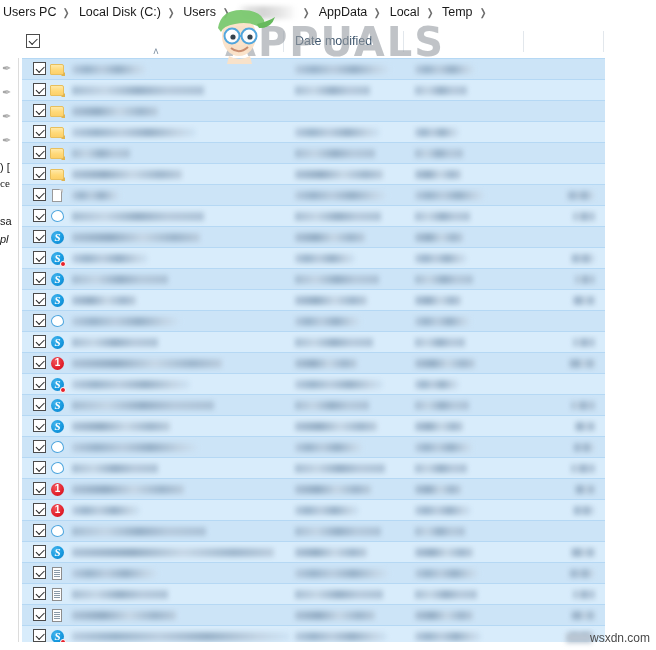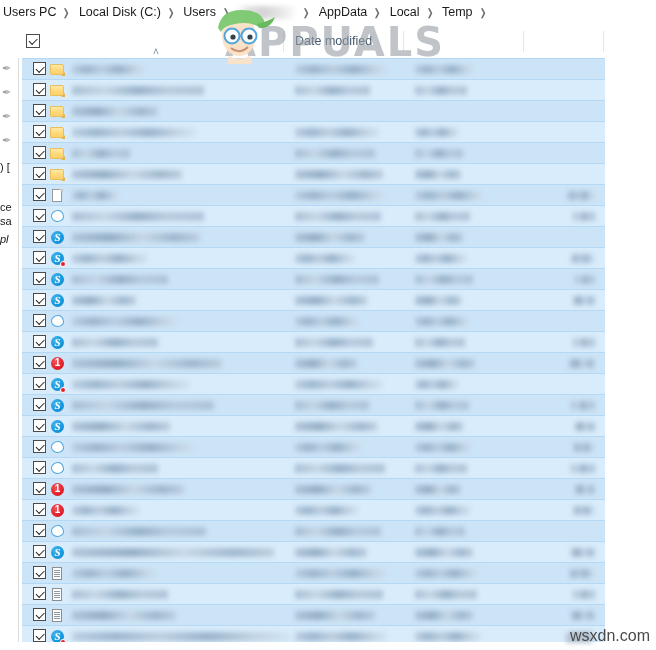--- a/index.html
+++ b/index.html
@@ -170,21 +170,21 @@
   #appuals-wm{
     position:absolute;left:205px;top:6px;width:270px;height:58px;
     z-index:7;pointer-events:none;
   }
   #appuals-text{
     position:absolute;left:20px;top:14px;width:250px;
     font-family:"DejaVu Sans",sans-serif;font-weight:bold;font-size:40px;
     letter-spacing:2px;color:#9aa0a6;opacity:.62;line-height:44px;
   }
   #wsxdn{
-    position:absolute;right:6px;bottom:5px;font-size:16px;color:#4a4a4a;
+    position:absolute;right:6px;bottom:5px;font-size:12px;color:#4a4a4a;
     z-index:8;
   }
   #wsxdn-blur{
     position:absolute;right:64px;bottom:7px;width:26px;height:10px;
     background:#b9c6d3;filter:blur(2.4px);z-index:8;
   }
   #bottom-white{
     position:absolute;left:0;bottom:0;width:656px;height:8px;background:#ffffff;z-index:7;
   }
 </style>
@@ -218,21 +218,21 @@
     <div class="col-divider" style="left: 523px;"></div>
     <div class="col-divider" style="left: 603px;"></div>
   </div>
 
 <div id="nav-sliver">
     <div class="nav-pin" style="top: 38px;">✒</div>
     <div class="nav-pin" style="top: 62px;">✒</div>
     <div class="nav-pin" style="top: 86px;">✒</div>
     <div class="nav-pin" style="top: 110px;">✒</div>
     <div class="nav-frag" style="top: 136px;">) [</div>
-    <div class="nav-frag" style="top: 176px;">ce</div>
+    <div class="nav-frag" style="top: 152px; font-family: Liberation Serif, serif;">ce</div>
     <div class="nav-frag" style="top: 190px;">sa</div>
     <div class="nav-frag" style="top: 208px; font-style: italic;">pl</div>
   </div>
 <div id="nav-divider"></div>
 
 <div id="list-left-pad"></div>
 <div id="list">
     <div class="row">
       <div class="cb row-cb"></div>
       <span class="ic row-icon ic-folder"></span>

